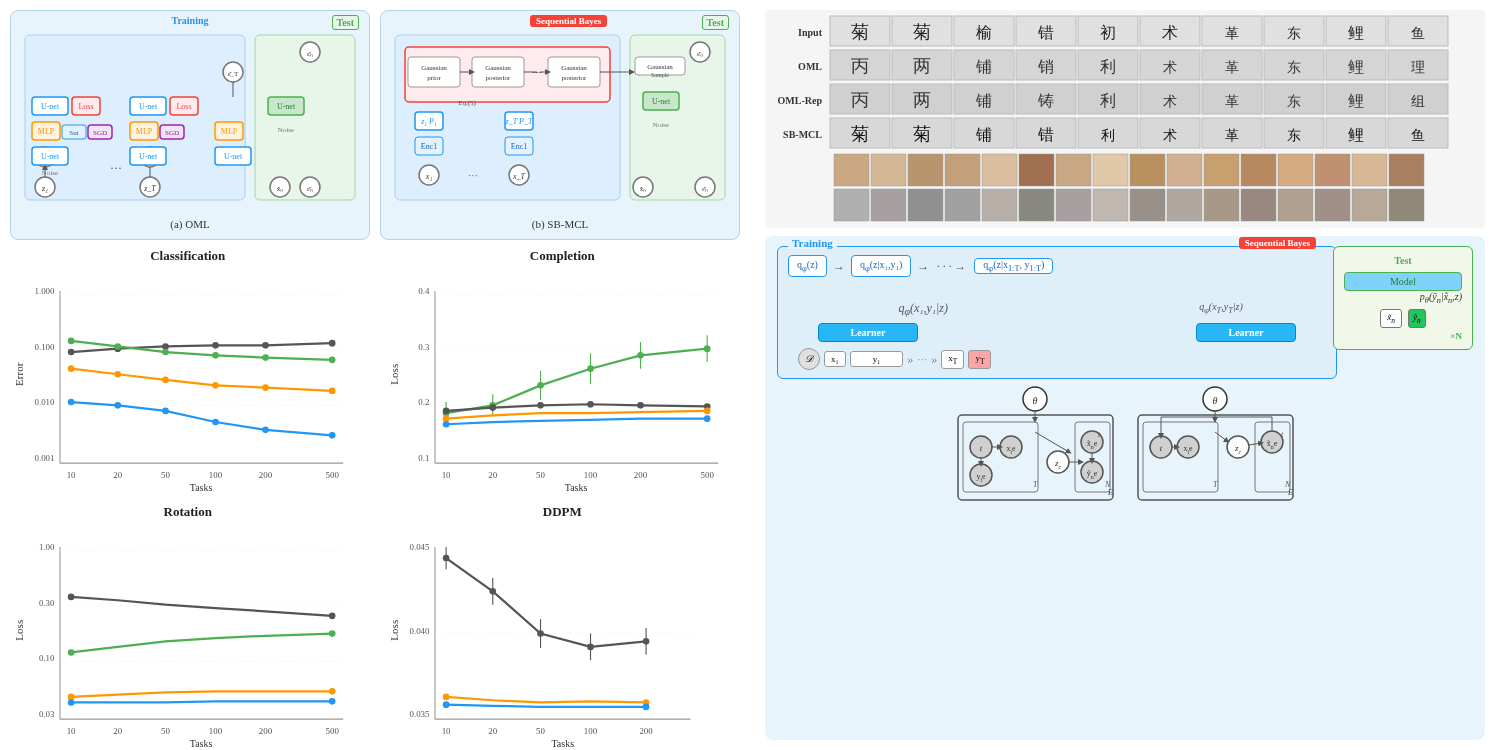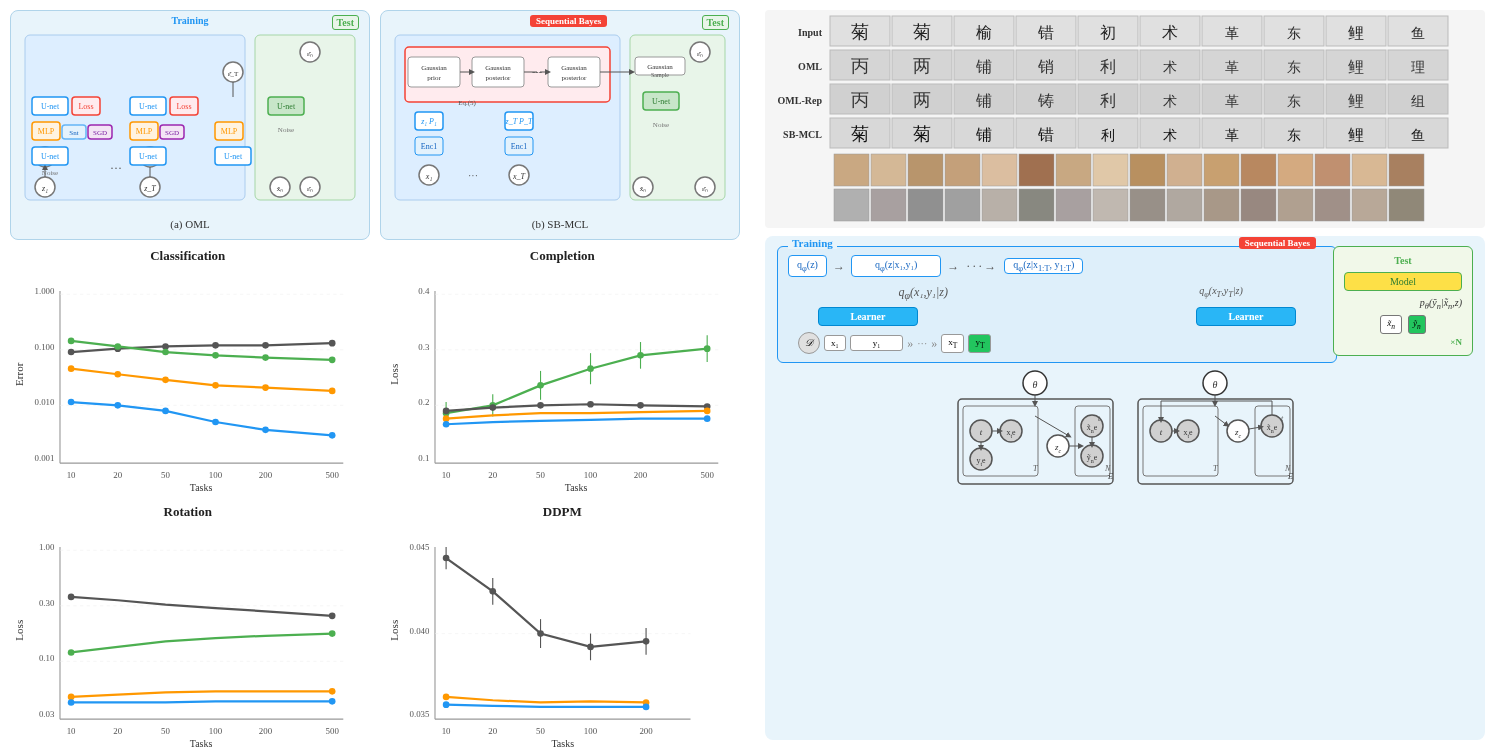--- a/index.html
+++ b/index.html
@@ -698,24 +698,24 @@
         </svg>
       </div>
     </div>
 
     <div style="background:#e8f4fb;border-radius:8px;padding:10px 12px;flex:1;position:relative;">
 
       <div style="border:1.5px solid #2196F3;border-radius:6px;padding:8px 10px;position:relative;background:rgba(33,150,243,0.05);width:560px;">
         <div style="position:absolute;top:-10px;left:10px;background:#e8f4fb;padding:0 4px;font-size:11px;font-weight:bold;color:#2196F3;">Training</div>
         <div style="position:absolute;top:-10px;right:20px;background:#f44336;color:white;font-size:9px;padding:1px 6px;border-radius:3px;font-weight:bold;">Sequential Bayes</div>
 
-        <div style="display:flex;align-items:center;gap:6px;margin-bottom:8px;">
+        <div style="display:flex;align-items:center;gap:6px;margin-bottom:24px;">
           <div style="border:1.5px solid #2196F3;border-radius:4px;padding:3px 8px;font-size:10px;background:white;color:#1565C0;">q<sub>φ</sub>(z)</div>
           <span style="font-size:12px;color:#555;">→</span>
-          <div style="border:1.5px solid #2196F3;border-radius:4px;padding:3px 23px;font-size:10px;background:white;color:#1565C0;">q<sub>φ</sub>(z|x₁,y₁)</div>
+          <div style="border:1.5px solid #2196F3;border-radius:4px;padding:3px 8px;font-size:10px;background:white;color:#1565C0;">q<sub>φ</sub>(z|x₁,y₁)</div>
           <span style="font-size:12px;color:#555;letter-spacing:2px;">→ ···→</span>
           <div style="border:1.5px solid #2196F3;border-radius:4px;padding:0 8px;font-size:10px;background:white;color:#1565C0;">q<sub>φ</sub>(z|x<sub>1:T</sub>, y<sub>1:T</sub>)</div>
         </div>
 
         <div style="display:flex;gap:6px;margin-bottom:6px;padding:0 20px;">
           <div style="font-size:12px;color:#555;font-style:italic;width:140px;text-align:right;">q<sub>φ</sub>(x₁,y₁|z)</div>
           <div style="flex:1;"></div>
           <div style="font-size:10px;color:#555;font-style:italic;width:170px;text-align:center;">q<sub>φ</sub>(x<sub>T</sub>,y<sub>T</sub>|z)</div>
         </div>
 
@@ -726,27 +726,27 @@
         </div>
 
         <div style="display:flex;align-items:center;gap:4px;padding:0 10px;">
           <div style="background:#e0e0e0;border-radius:50%;width:22px;height:22px;display:flex;align-items:center;justify-content:center;font-size:10px;border:1px solid #999;font-style:italic;">𝒟</div>
           <div style="border:1px solid #999;border-radius:3px;padding:2px 6px;font-size:9px;background:white;">x₁</div>
           <div style="border:1px solid #999;border-radius:3px;padding:2px 22px;font-size:9px;background:white;">y₁</div>
           <span style="font-size:12px;color:#888;">»</span>
           <span style="font-size:10px;color:#888;">···</span>
           <span style="font-size:12px;color:#888;">»</span>
           <div style="border:1px solid #999;border-radius:3px;padding:2px 6px;font-size:9px;background:white;">x<sub>T</sub></div>
-          <div style="border:1px solid #999;border-radius:3px;padding:2px 6px;font-size:9px;background:#22c55e;">y<sub>T</sub></div>
+          <div style="border:1px solid #999;border-radius:3px;padding:2px 6px;font-size:9px;background:#fca5a5;">y<sub>T</sub></div>
         </div>
       </div>
 
       <div style="position:absolute;top:10px;right:12px;border:1.5px solid #4CAF50;border-radius:6px;background:#f1f8e9;padding:8px 10px;width:140px;">
         <div style="font-size:10px;font-weight:bold;color:#4CAF50;margin-bottom:6px;text-align:center;">Test</div>
-        <div style="border:1.5px solid #4CAF50;border-radius:4px;padding:3px 8px;font-size:10px;background:#fde047;color:#2E7D32;text-align:center;margin-bottom:6px;">Model</div>
+        <div style="border:1.5px solid #4CAF50;border-radius:4px;padding:3px 8px;font-size:10px;background:#7dd3fc;color:#2E7D32;text-align:center;">Model</div>
         <div style="font-size:10px;font-style:italic;text-align:right;color:#333;margin-bottom:4px;">p<sub>θ</sub>(ỹ<sub>n</sub>|x̃<sub>n</sub>,z)</div>
         <div style="display:flex;gap:6px;justify-content:center;align-items:center;">
           <div style="border:1px solid #777;border-radius:3px;padding:2px 6px;font-size:9px;font-style:italic;background:white;">x̃<sub>n</sub></div>
           <div style="border:1px solid #777;border-radius:3px;padding:2px 4px;font-size:9px;font-style:italic;background:#22c55e;">ỹ<sub>n</sub></div>
         </div>
         <div style="font-size:9px;text-align:right;margin-top:3px;color:#4CAF50;font-weight:bold;">×N</div>
       </div>
 
       <div style="display:flex;gap:15px;justify-content:center;align-items:flex-start;margin-top:8px;">
 

